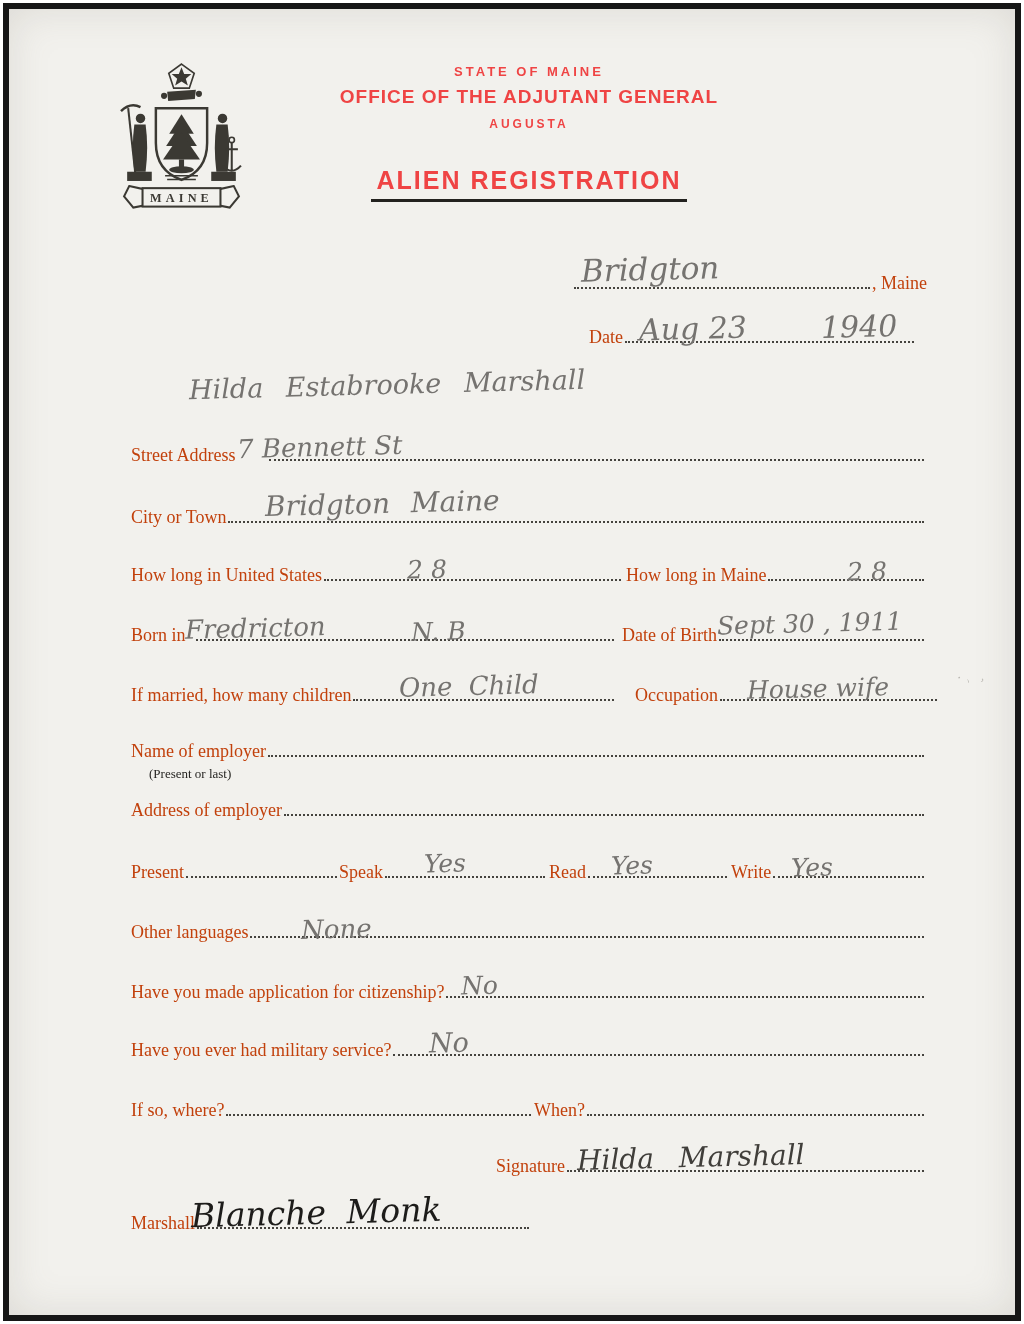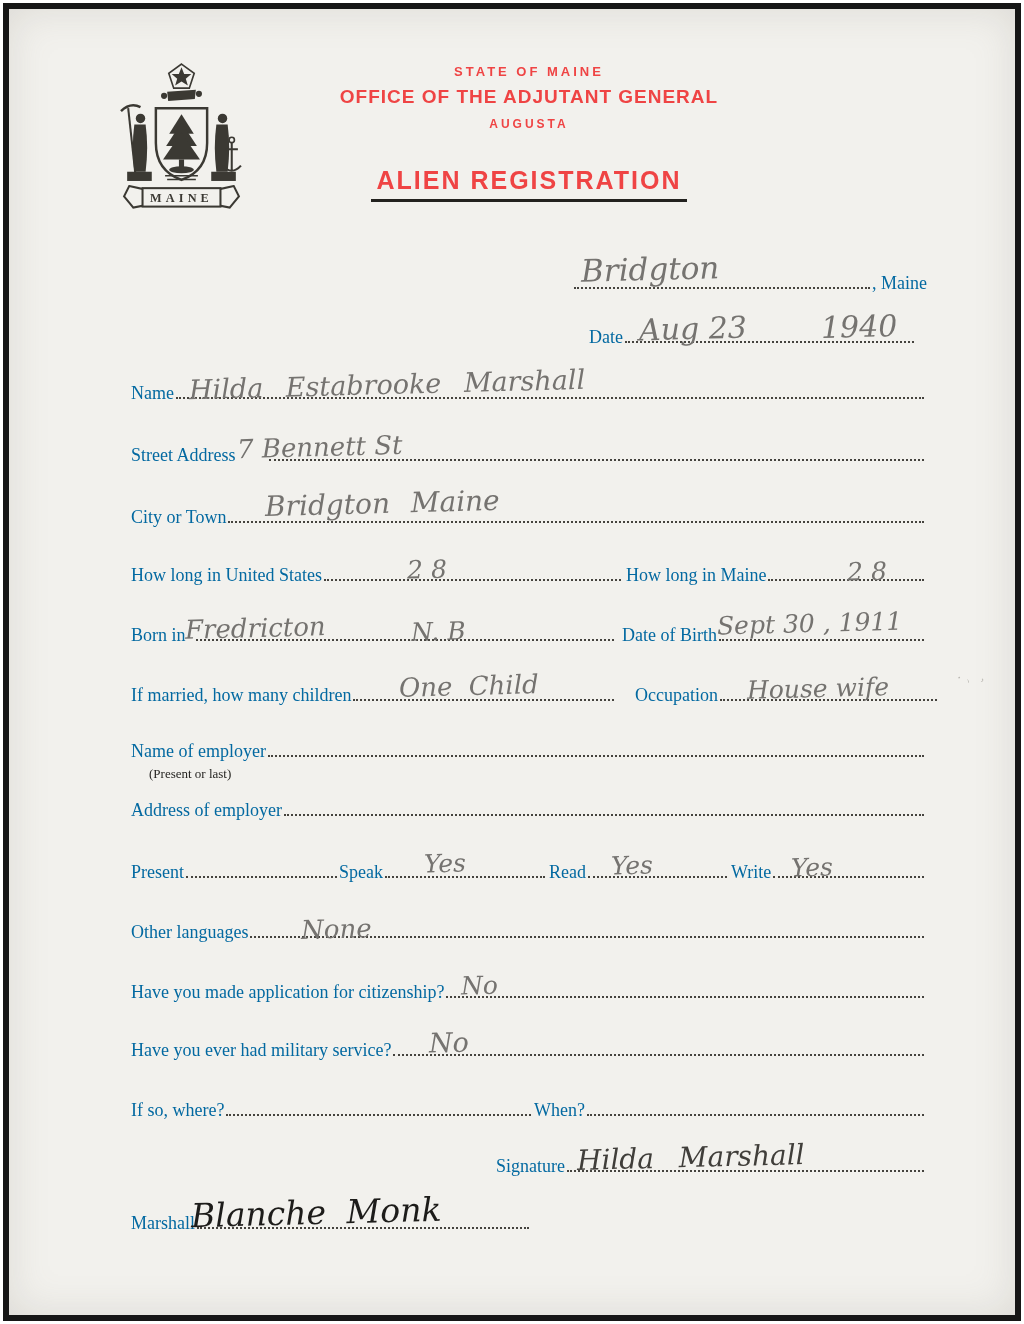--- a/index.html
+++ b/index.html
@@ -25,21 +25,21 @@
   .hdr-l2{font-size:19px;font-weight:bold;letter-spacing:1px;margin-top:7px;}
   .hdr-l3{font-size:12px;font-weight:bold;letter-spacing:3px;margin-top:9px;}
   .hdr-title{display:inline-block;margin-top:35px;font-size:25px;font-weight:bold;
        letter-spacing:2px;border-bottom:3px solid #23221f;padding:0 6px 4px 6px;}
 
   
   .seal{position:absolute;left:105px;top:52px;width:135px;height:162px;}
 
   
   .row{position:absolute;display:flex;align-items:flex-end;height:26px;}
-  .lbl{font-size:18px;color:#0369a1;white-space:nowrap;line-height:22px;}
+  .lbl{font-size:18px;color:#c2410c;white-space:nowrap;line-height:22px;}
   .dots{flex:1;border-bottom:2px dotted #45433e;margin:0 2px 5px 2px;height:1px;}
   .sublbl{position:absolute;font-size:13px;color:#262522;}
 
   
   .hw{position:absolute;font-family:"DejaVu Serif", serif;font-style:italic;
       color:#757370;white-space:nowrap;transform:rotate(-1.5deg);z-index:3;}
   .hw-dark{color:#403e3a;}
   .hw-ink{color:#1d1c1a;}
 
   .smudge{position:absolute;left:948px;top:662px;font-size:13px;color:#8d8a84;
@@ -101,24 +101,20 @@
     </div>
     <span class="hw" style="left:572px;top:242px;font-size:31px;">Bridgton</span>
 
     <div class="row" style="left:580px;top:313px;width:327px;">
       <span class="lbl">Date</span>
       <span class="dots"></span>
     </div>
     <span class="hw" style="left:630px;top:302px;font-size:30px;">Aug 23</span>
     <span class="hw" style="left:812px;top:300px;font-size:30px;">1940</span>
 
-    <div class="row" style="left:122px;top:369px;width:795px;">
-      <span class="lbl">Name</span>
-      <span class="dots"></span>
-    </div>
     <span class="hw" style="left:180px;top:360px;font-size:27px;word-spacing:14px;">Hilda  Estabrooke  Marshall</span>
 
     <div class="row" style="left:122px;top:431px;width:795px;gap:32px;">
       <span class="lbl">Street Address</span>
       <span class="dots"></span>
     </div>
     <span class="hw" style="left:228px;top:423px;font-size:26px;">7 Bennett St</span>
 
     <div class="row" style="left:122px;top:493px;width:795px;">
       <span class="lbl">City or Town</span>

